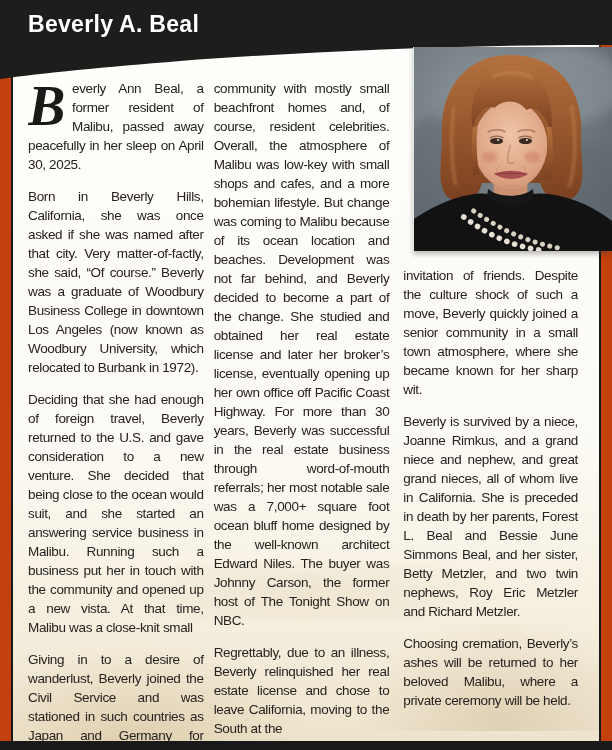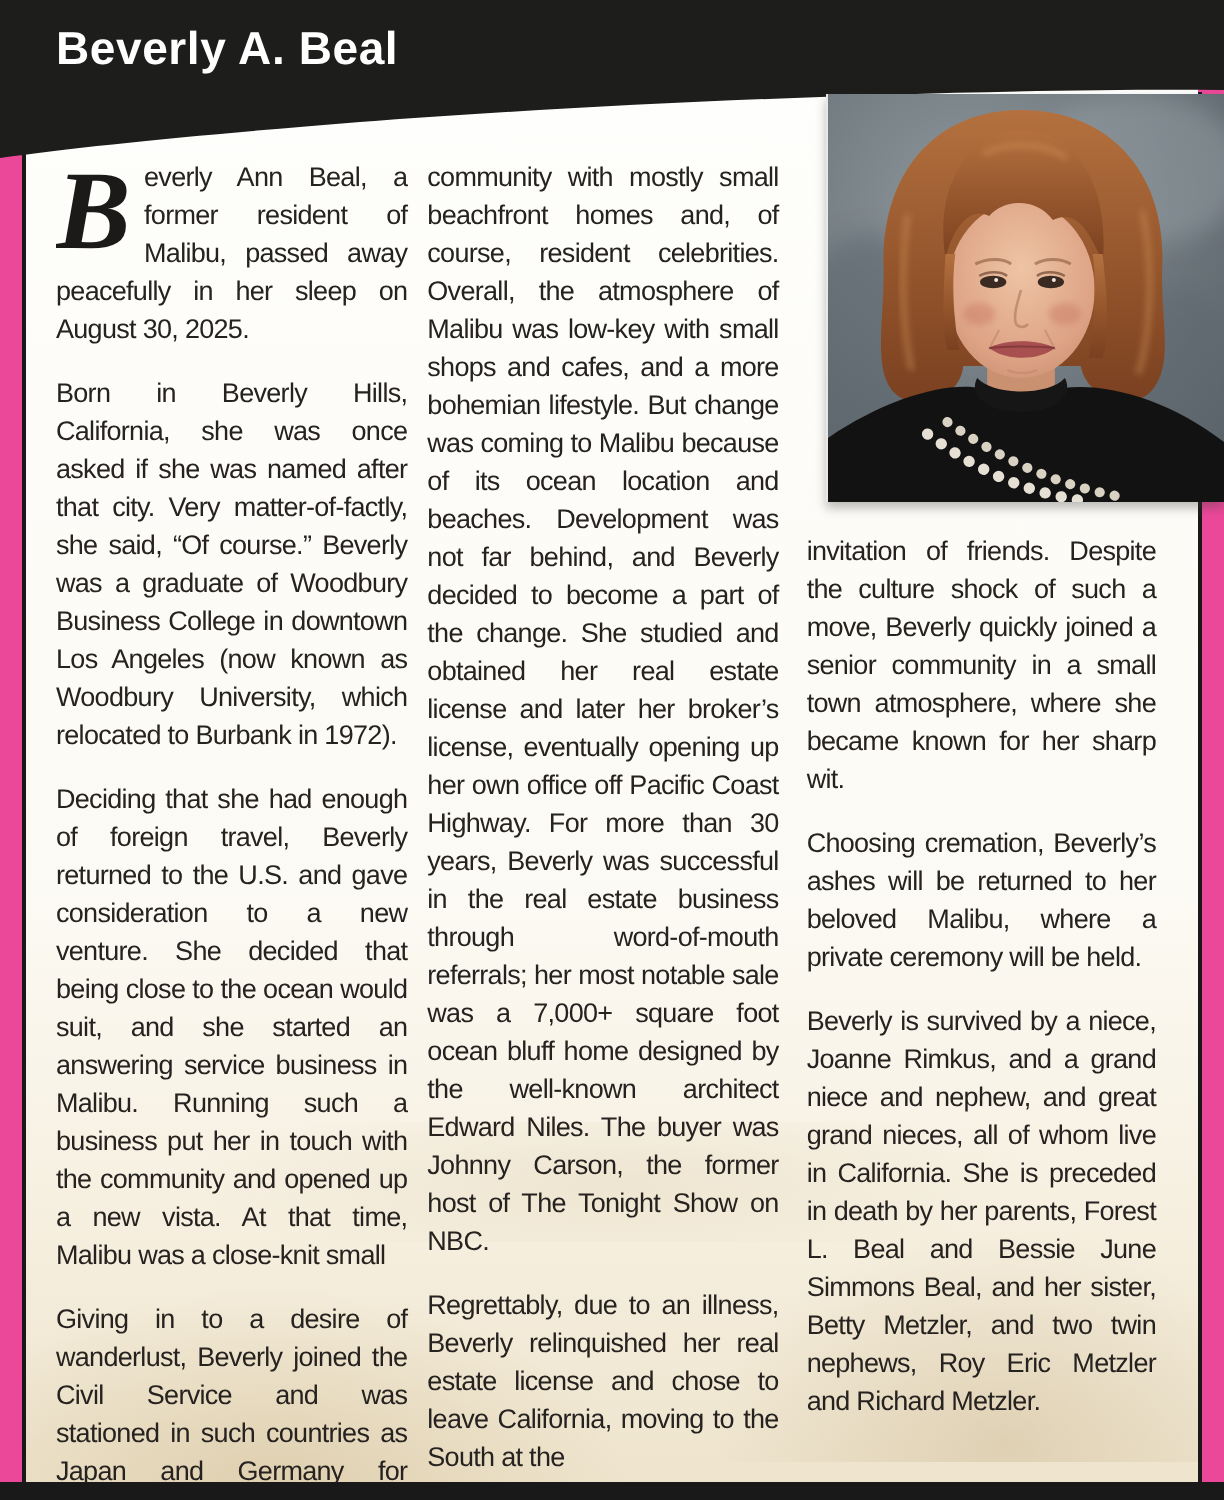--- a/index.html
+++ b/index.html
@@ -1,19 +1,19 @@
 <!DOCTYPE html>
 <html><head>
 <meta charset="utf-8">
 <style>
   html,body{margin:0;padding:0;background:#ffffff;}
   .page{
     position:relative;width:612px;height:750px;overflow:hidden;
     font-family:"Liberation Sans","DejaVu Sans",sans-serif;
-    background:#ec4899;color:#262220;
+    background:#c2410c;color:#262220;
   }
   
   .content-bg{
     position:absolute;left:13px;top:40px;width:586px;height:701px;z-index:0;
     background:linear-gradient(180deg,#fefefc 0%,#fcfaf4 58%,#f6efdf 82%,#eee4cd 100%);
   }
   .sand-blob-a{
     position:absolute;left:0;bottom:0;width:60%;height:150px;
     background:radial-gradient(70% 90% at 35% 100%, rgba(210,190,150,.55), rgba(210,190,150,0) 72%);
   }
@@ -73,37 +73,37 @@
 
   <svg class="masthead" viewBox="0 0 612 82" preserveAspectRatio="none">
     <path d="M0 0 H612 V45 C490 44 310 51 180 61 C105 67 42 73 0 79 Z" fill="#1d1d1b"></path>
   </svg>
   <div class="page-title">Beverly A. Beal</div>
 
   <div class="cols">
 
     <div class="col">
       <p>
-        <span class="dropcap">B</span><span>everly Ann Beal, a former resident of Malibu, passed away peacefully in her sleep on August 30, 2025.</span>
+        <span class="dropcap">B</span><span>everly Ann Beal, a former resident of Malibu, passed away peacefully in her sleep on April 30, 2025.</span>
       </p>
       <p>Born in Beverly Hills, California, she was once asked if she was named after that city.  Very matter-of-factly, she said, “Of course.” Beverly was a graduate of Woodbury Business College in downtown Los Angeles (now known as Woodbury University, which relocated to Burbank in 1972).</p>
       <p>Deciding that she had enough of foreign travel, Beverly returned to the U.S. and gave consideration to a new venture. She decided that being close to the ocean would suit, and she started an answering service business in Malibu. Running such a business put her in touch with the community and opened up a new vista. At that time, Malibu was a close-knit small</p>
       <p>Giving in to a desire of wanderlust, Beverly joined the Civil Service and was stationed in such countries as Japan and Germany for several years.</p>
     </div>
 
     <div class="col">
       <p>community with mostly small beachfront homes and, of course, resident celebrities. Overall, the atmosphere of Malibu was low-key with small shops and cafes, and a more bohemian lifestyle. But change was coming to Malibu because of its ocean location and beaches. Development was not far behind, and Beverly decided to become a part of the change. She studied and obtained her real estate license and later her broker’s license, eventually opening up her own office off Pacific Coast Highway. For more than 30 years, Beverly was successful in the real estate business through word-of-mouth referrals; her most notable sale was a 7,000+ square foot ocean bluff home designed by the well-known architect Edward Niles. The buyer was Johnny Carson, the former host of The Tonight Show on NBC.</p>
       <p>Regrettably, due to an illness, Beverly relinquished her real estate license and chose to leave California, moving to the South at the</p>
     </div>
 
     <div class="col third">
       <div class="photo-spacer"></div>
       <p>invitation of friends. Despite the culture shock of such a move, Beverly quickly joined a senior community in a small town atmosphere, where she became known for her sharp wit.</p>
+      <p>Beverly is survived by a niece, Joanne Rimkus, and a grand niece and nephew, and great grand nieces, all of whom live in California.  She is preceded in death by her parents, Forest L. Beal and Bessie June Simmons Beal, and her sister, Betty Metzler, and two twin nephews, Roy Eric Metzler and Richard Metzler.</p>
       <p>Choosing cremation, Beverly’s ashes will be returned to her beloved Malibu, where a private ceremony will be held.</p>
-      <p>Beverly is survived by a niece, Joanne Rimkus, and a grand niece and nephew, and great grand nieces, all of whom live in California.  She is preceded in death by her parents, Forest L. Beal and Bessie June Simmons Beal, and her sister, Betty Metzler, and two twin nephews, Roy Eric Metzler and Richard Metzler.</p>
     </div>
   </div>
 
   <div class="portrait" role="img" aria-label="Color portrait photograph of Beverly A. Beal: a woman with an auburn chin-length bob with bangs, wearing a black top and a pearl necklace against a mottled gray-blue studio backdrop">
     <svg viewBox="0 0 199 204" preserveAspectRatio="none">
       <defs>
         <filter id="soft" x="-40%" y="-40%" width="180%" height="180%">
             <feGaussianBlur stdDeviation="6"></feGaussianBlur>
           </filter>
         <filter id="soft2" x="-60%" y="-60%" width="220%" height="220%">

